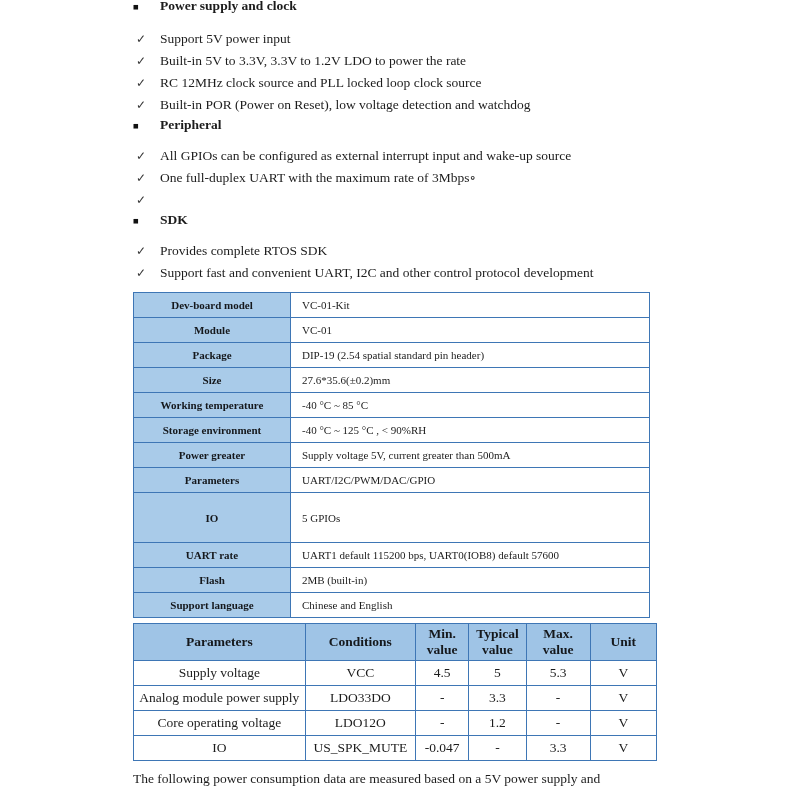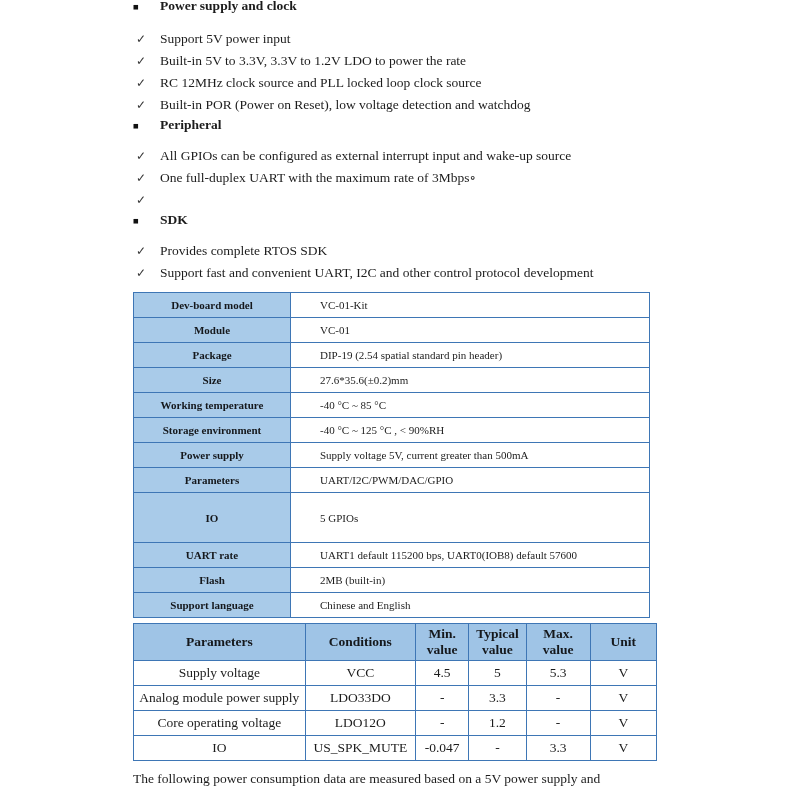--- a/index.html
+++ b/index.html
@@ -56,21 +56,21 @@
     vertical-align: middle;
     padding: 0;
   }
   .spec-table td.lbl {
     width: 156px;
     background: var(--spec-fill, #A9CBE9);
     font-weight: bold;
     text-align: center;
     color: #15181c;
   }
-  .spec-table td.val { padding-left: 29px; }
+  .spec-table td.val { padding-left: 11px; }
   .spec-table tr.tall td { height: 49px; }
 
   
   .elec-table {
     margin-top: 5px;
     width: 524px;
     border: 1.5px solid var(--border, #3E76B5);
     font-size: 13.5px;
     text-align: center;
   }
@@ -177,21 +177,21 @@
         </tr>
         <tr>
           <td class="lbl">Working temperature</td>
           <td class="val">-40 °C ~ 85 °C</td>
         </tr>
         <tr>
           <td class="lbl">Storage environment</td>
           <td class="val">-40 °C ~ 125 °C , &lt; 90%RH</td>
         </tr>
         <tr>
-          <td class="lbl">Power supply</td>
+          <td class="lbl">Power greater</td>
           <td class="val">Supply voltage 5V, current greater than 500mA</td>
         </tr>
         <tr>
           <td class="lbl">Parameters</td>
           <td class="val">UART/I2C/PWM/DAC/GPIO</td>
         </tr>
         <tr class="tall">
           <td class="lbl">IO</td>
           <td class="val">5 GPIOs</td>
         </tr>

